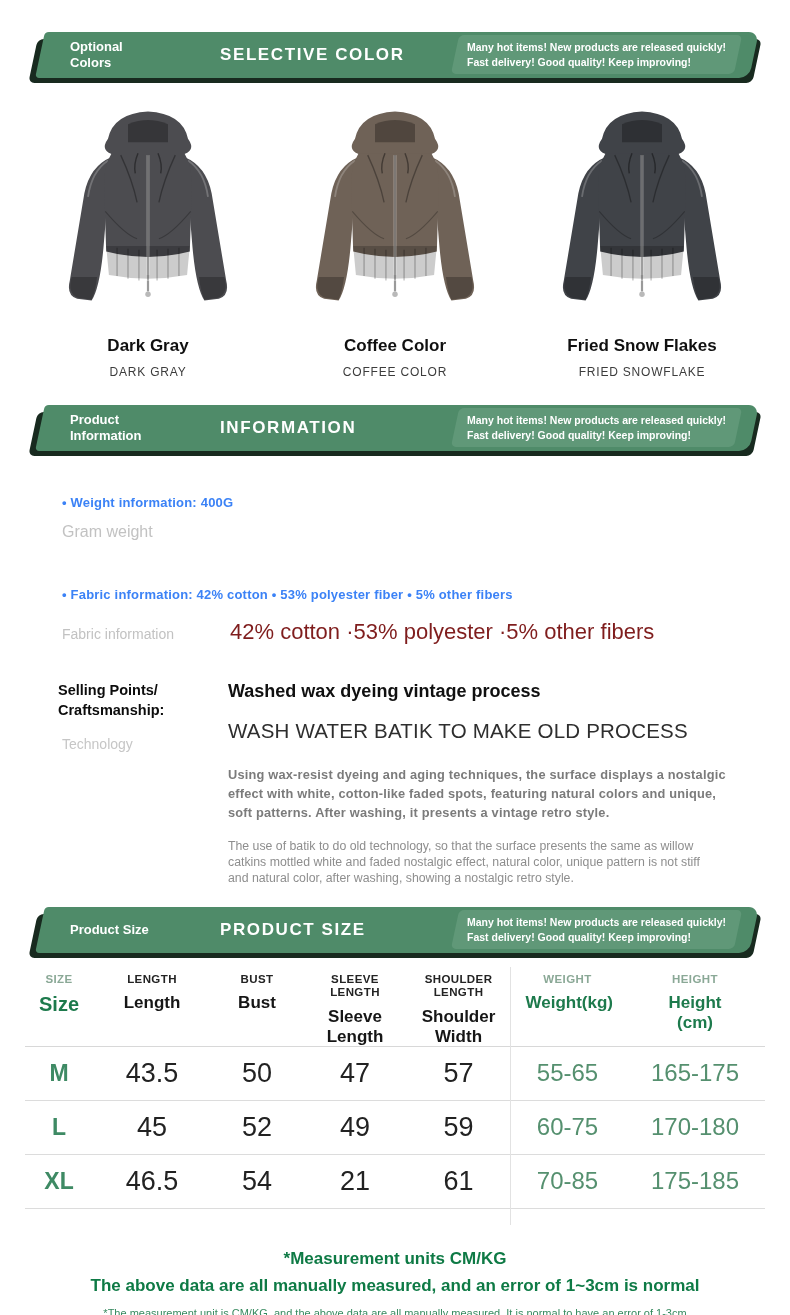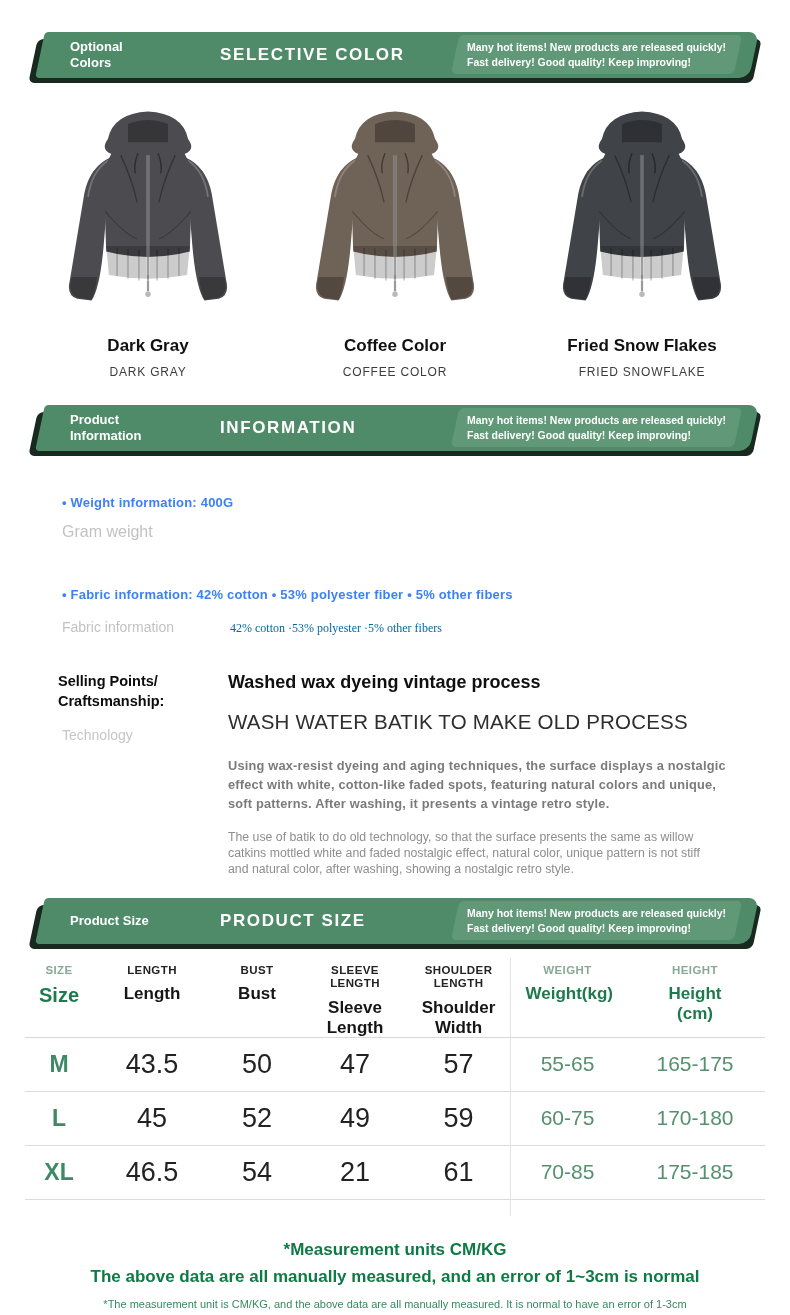--- a/index.html
+++ b/index.html
@@ -44,21 +44,21 @@
   .jacket { width:200px; height:232px; }
   .product-name { font-size:17px; font-weight:bold; color:#101010; margin-top:4px; }
   .product-sub { font-size:12px; color:#3c3c3c; margin-top:9px; letter-spacing:0.8px; }
   
   .weight-block { margin:44px 62px 0 62px; }
   .bold-line { font-size:13px; font-weight:bold; color:#3b82f6; letter-spacing:0.2px; }
   .muted-label { color:#c2c2c2; font-size:16px; margin-top:13px; }
   .fabric-block { margin:46px 56px 0 62px; }
   .fabric-sub { display:flex; align-items:baseline; margin-top:17px; }
   .fabric-sub .muted-left { color:#c2c2c2; font-size:14px; width:168px; flex:0 0 168px; }
-  .fabric-sub-value { color:#0369a1; font-size:12px;font-family:Liberation Serif, serif; }
+  .fabric-sub-value { color:#7f1d1d; font-size:22px; }
   .selling { display:flex; margin:36px 52px 0 58px; }
   .selling-left { width:170px; flex:0 0 170px; }
   .selling-label { font-weight:bold; font-size:14.5px; color:#0c0c0c; line-height:1.35; }
   .selling-sub { color:#c6c6c6; font-size:14px; margin-top:16px; margin-left:4px; }
   .selling-right { flex:1; padding-right:2px; }
   .craft-title { font-weight:bold; font-size:18px; color:#101010; }
   .craft-heading { font-size:20.5px; color:#2e2e2e; margin-top:17px; letter-spacing:0.2px; }
   .craft-para1 {
     margin-top:22px; font-size:12.8px; font-weight:bold; color:#7b7b7b;
     line-height:1.5; letter-spacing:0.2px; max-width:520px;
@@ -81,21 +81,21 @@
     display:block; font-size:17px; font-weight:bold; color:#161616;
     margin-top:7px; line-height:1.15; max-width:84px; margin-left:auto; margin-right:auto;
   }
   .col-green .h-top { color:#8aa896; }
   .col-green .h-main { color:#1d7a4c; }
   .h-cell-size .h-main { font-size:20px; }
   .data-row { height:54px; border-bottom:1px solid #dcdcdc; }
   .cell { text-align:center; }
   .cell-size { font-weight:bold; font-size:23px; color:#3e8a64; }
   .cell-num { font-size:27px; color:#222222; }
-  .cell-greenval { font-size:21px; color:#55906f; }
+  .cell-greenval { font-size:24px; color:#55906f; }
   
   .footnotes { text-align:center; margin-top:40px; }
   .fn-bold { font-size:17px; font-weight:bold; color:#0e7a45; }
   .fn-bold + .fn-bold { margin-top:7px; }
   .fn-small { font-size:11px; color:#368a5f; margin-top:11px; }
 </style>
 </head>
 <body>
 
 <svg width="0" height="0" style="position:absolute" aria-hidden="true">

